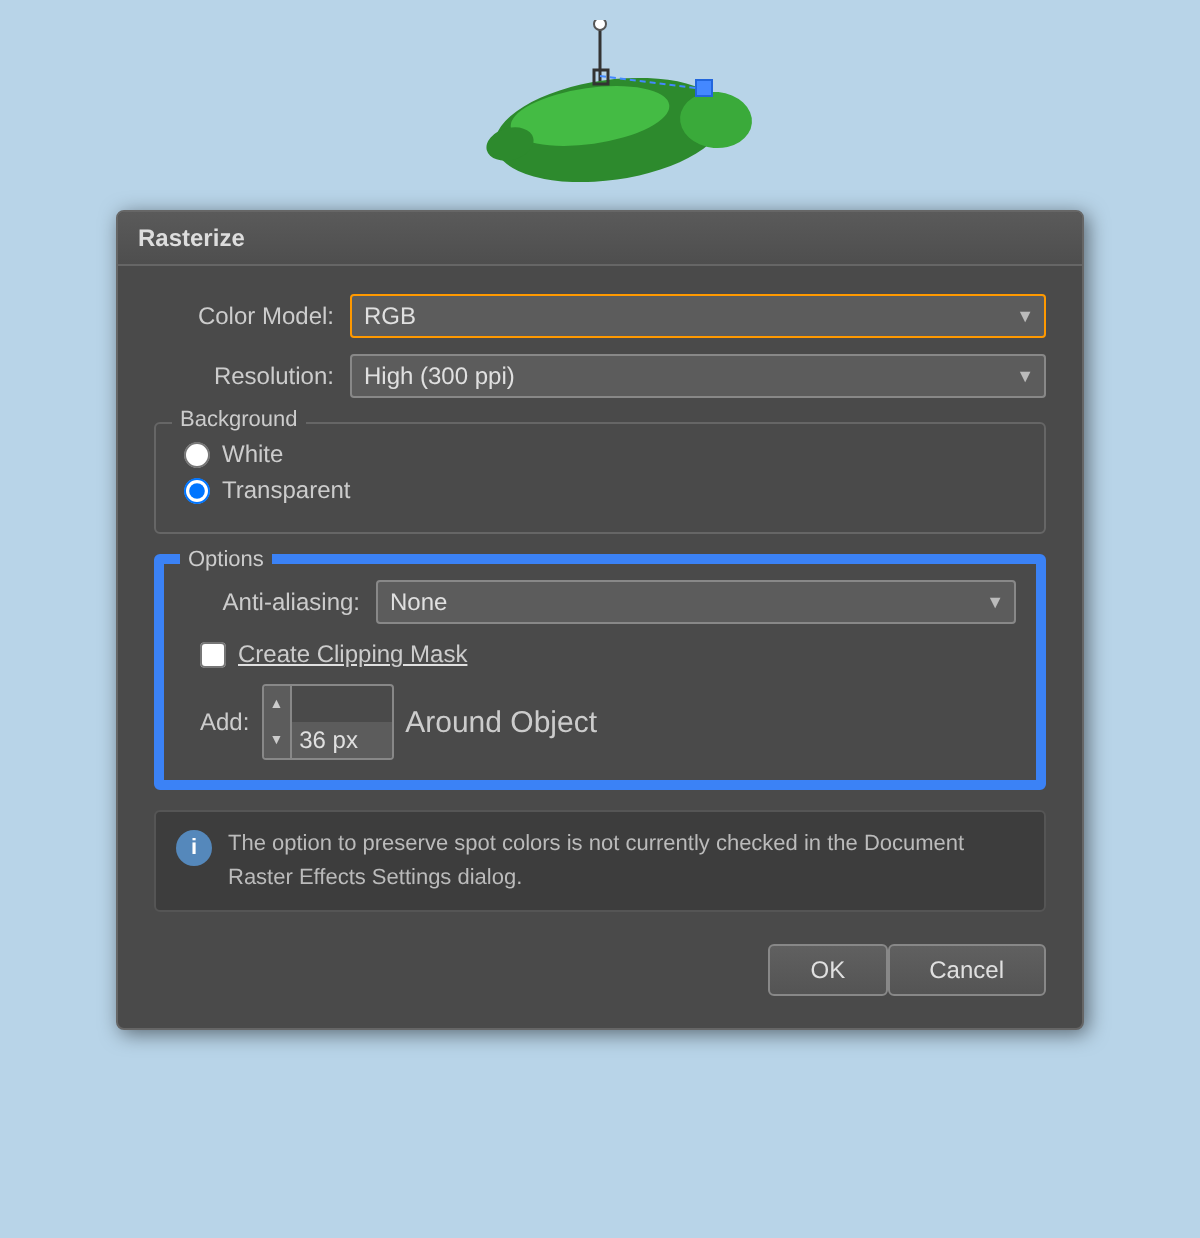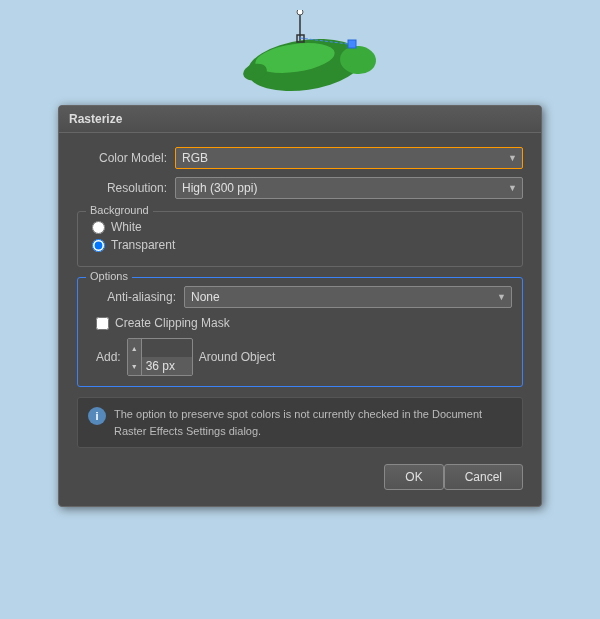--- a/index.html
+++ b/index.html
@@ -128,21 +128,21 @@
       cursor: pointer;
     }
 
     .radio-label {
       color: #ccc;
       font-size: 12px;
     }
 
     
     .options-group {
-      border: 1px solid #3b82f6;
+      border: 5px solid #3b82f6;
       border-radius: 3px;
       padding: 8px 10px 10px 10px;
       margin-bottom: 10px;
       position: relative;
     }
 
     .options-group-title {
       position: absolute;
       top: -8px;
       left: 8px;
@@ -164,20 +164,21 @@
       text-align: right;
       margin-right: 8px;
       flex-shrink: 0;
     }
 
     .checkbox-row {
       display: flex;
       align-items: center;
       margin-bottom: 8px;
       padding-left: 8px;
+      text-decoration: underline;
     }
 
     .checkbox-row input[type="checkbox"] {
       margin-right: 6px;
       cursor: pointer;
     }
 
     .add-row {
       display: flex;
       align-items: center;
@@ -227,21 +228,21 @@
       color: #e0e0e0;
       padding: 2px 4px;
       font-size: 12px;
       width: 50px;
       text-align: left;
       outline: none;
     }
 
     .around-object-text {
       color: #ccc;
-      font-size: 12px;
+      font-size: 15px;
     }
 
     
     .info-bar {
       background: #3d3d3d;
       border: 1px solid #555;
       border-radius: 3px;
       padding: 8px 10px;
       display: flex;
       align-items: flex-start;

